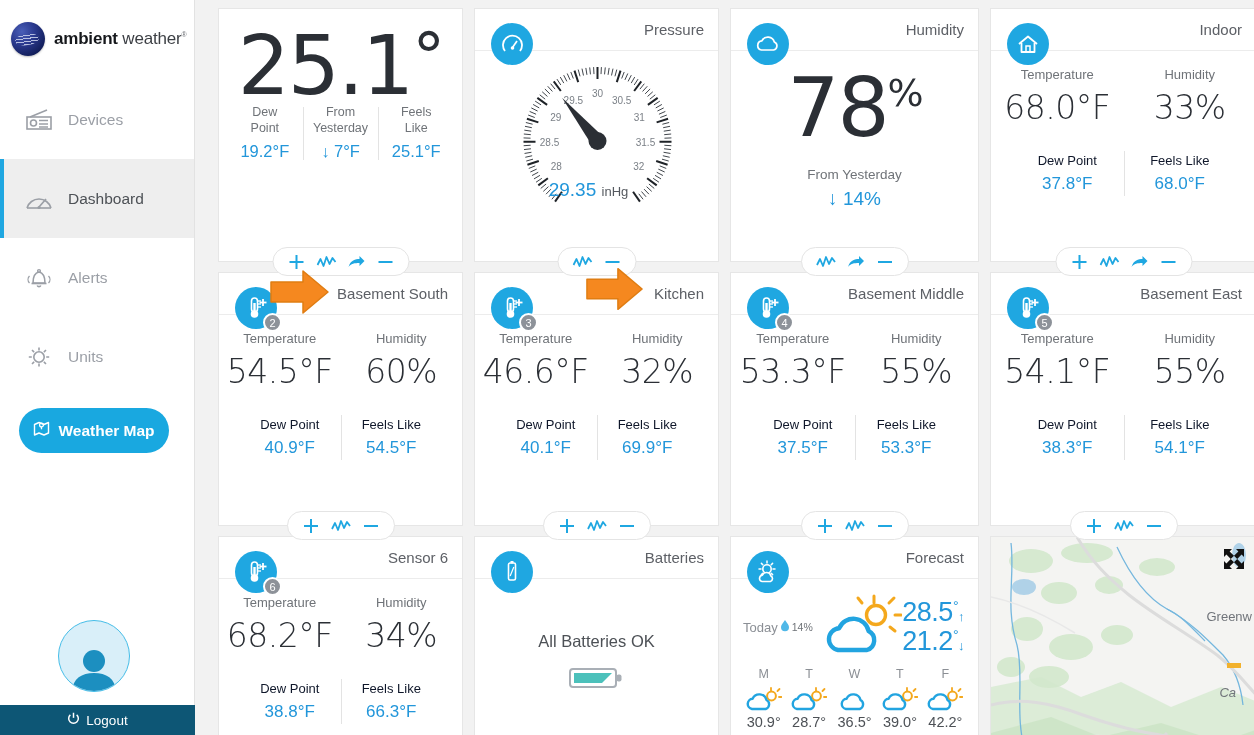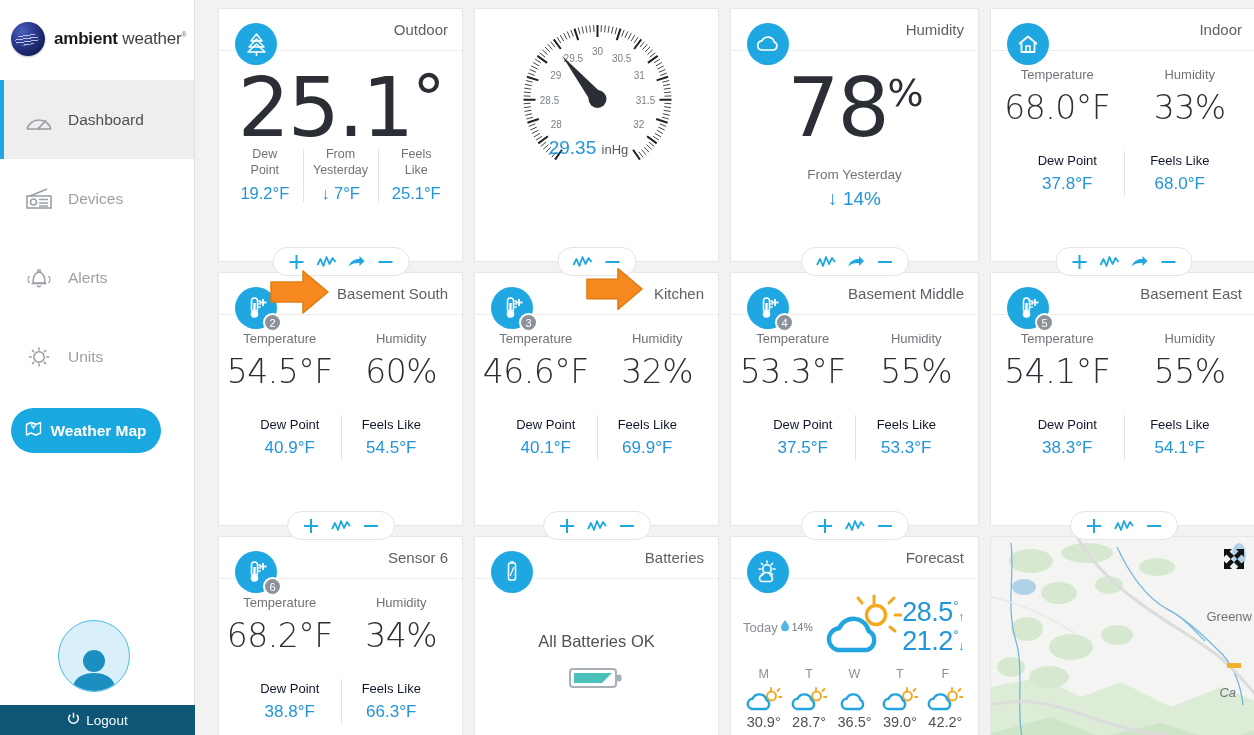--- a/index.html
+++ b/index.html
@@ -56,21 +56,21 @@
   .nav-item.active {
     background: #eeeeee;
     color: #4d5156;
     border-left: 4px solid #1fa7e1;
     padding-left: 20px;
   }
   .nav-icon { width: 30px; height: 30px; display:flex; align-items:center; justify-content:center; flex:0 0 30px; }
   .nav-icon svg { display:block; }
 
   .wmap-btn {
-    position: absolute; left: 11px; top: 408px;
+    position: absolute; left: 19px; top: 408px;
     width: 150px; height: 45px; border-radius: 23px;
     background: #19a8e0; color: #fff;
     display: flex; align-items: center; justify-content: center; gap: 8px;
     font-size: 15.5px; font-weight: 700;
     border: none; cursor: pointer;
     font-family: "Liberation Sans", sans-serif;
   }
   .avatar {
     position: absolute; left: 58px; top: 620px;
     width: 72px; height: 72px; border-radius: 50%;
@@ -233,46 +233,46 @@
 
     <div class="brand">
       <div class="brand-logo"></div>
       <div class="brand-text">
         <b>ambient</b><span>&nbsp;</span><span>weather</span><sup>®</sup>
       </div>
     </div>
 
     <div class="nav">
 
-      <div class="nav-item active">
-        <span class="nav-icon">
-          <svg width="30" height="26" viewBox="0 0 30 26">
-            <path d="M3 22 A12.5 12.5 0 0 1 27 22" fill="none" stroke="#9b9fa6" stroke-width="1.6"></path>
-            <line x1="3" y1="22" x2="27" y2="22" stroke="#9b9fa6" stroke-width="1.6"></line>
-            <line x1="15" y1="21" x2="22" y2="13" stroke="#9b9fa6" stroke-width="1.6"></line>
-            <circle cx="15" cy="21.5" r="1.6" fill="#9b9fa6"></circle>
-          </svg>
-        </span>
-        <span>Dashboard</span>
-      </div>
-
       <div class="nav-item">
         <span class="nav-icon">
           <svg width="30" height="26" viewBox="0 0 30 26">
             <rect x="3" y="10" width="24" height="12" fill="none" stroke="#9b9fa6" stroke-width="1.6"></rect>
             <circle cx="9.5" cy="16" r="3" fill="none" stroke="#9b9fa6" stroke-width="1.6"></circle>
             <line x1="15" y1="13.5" x2="24" y2="13.5" stroke="#9b9fa6" stroke-width="1.5"></line>
             <line x1="15" y1="17" x2="24" y2="17" stroke="#9b9fa6" stroke-width="1.5"></line>
             <line x1="15" y1="20" x2="24" y2="20" stroke="#9b9fa6" stroke-width="1.5"></line>
             <line x1="6" y1="10" x2="23" y2="3" stroke="#9b9fa6" stroke-width="1.6"></line>
           </svg>
         </span>
         <span>Devices</span>
       </div>
 
+      <div class="nav-item active">
+        <span class="nav-icon">
+          <svg width="30" height="26" viewBox="0 0 30 26">
+            <path d="M3 22 A12.5 12.5 0 0 1 27 22" fill="none" stroke="#9b9fa6" stroke-width="1.6"></path>
+            <line x1="3" y1="22" x2="27" y2="22" stroke="#9b9fa6" stroke-width="1.6"></line>
+            <line x1="15" y1="21" x2="22" y2="13" stroke="#9b9fa6" stroke-width="1.6"></line>
+            <circle cx="15" cy="21.5" r="1.6" fill="#9b9fa6"></circle>
+          </svg>
+        </span>
+        <span>Dashboard</span>
+      </div>
+
       <div class="nav-item">
         <span class="nav-icon">
           <svg width="30" height="26" viewBox="0 0 30 26">
             <path d="M9 18 C9 12 10 8 15 7 C20 8 21 12 21 18 Z" fill="none" stroke="#9b9fa6" stroke-width="1.6"></path>
             <line x1="7.5" y1="18.5" x2="22.5" y2="18.5" stroke="#9b9fa6" stroke-width="1.6"></line>
             <path d="M13.2 20.5 a2 2 0 0 0 3.6 0" fill="none" stroke="#9b9fa6" stroke-width="1.6"></path>
             <circle cx="15" cy="6" r="1.4" fill="none" stroke="#9b9fa6" stroke-width="1.4"></circle>
             <path d="M5.5 11 a5 5 0 0 0 0 7" fill="none" stroke="#9b9fa6" stroke-width="1.3"></path>
             <path d="M24.5 11 a5 5 0 0 1 0 7" fill="none" stroke="#9b9fa6" stroke-width="1.3"></path>
           </svg>
@@ -320,33 +320,20 @@
         </svg>
       </span>
       <span>Logout</span>
     </div>
   </div>
 
   <div class="main">
     <div class="grid">
 
       <div class="card">
-        <div class="card-head">
-          <div class="badge-icon">
-            <svg width="23" height="25" viewBox="0 0 23 25">
-              <g fill="none" stroke="#fff" stroke-width="1.5" stroke-linejoin="round">
-                <path d="M11.5 2 L6 9 L17 9 Z"></path>
-                <path d="M11.5 7 L4 15 L19 15 Z"></path>
-                <path d="M11.5 12 L3 20 L20 20 Z"></path>
-              </g>
-              <line x1="11.5" y1="19" x2="11.5" y2="24" stroke="#fff" stroke-width="1.6"></line>
-            </svg>
-          </div>
-          <div class="card-title">Outdoor</div>
-        </div>
         <div class="big-val"><span>25.1</span><span class="deg">°</span></div>
         <div class="tri">
           <div>
             <span>Dew</span><br>
             <span>Point</span>
             <div class="v">19.2°F</div>
           </div>
           <div>
             <span>From</span><br>
             <span>Yesterday</span>
@@ -377,20 +364,30 @@
             </span>
           <span>
               <svg width="18" height="18" viewBox="0 0 18 18">
                 <line x1="2" y1="9" x2="16" y2="9" stroke="#1fa7e1" stroke-width="2"></line>
               </svg>
             </span>
         </div>
       </div>
 
       <div class="card">
+        <div class="card-head">
+          <div class="badge-icon">
+            <svg width="25" height="25" viewBox="0 0 25 25">
+              <path d="M5 19 A9.5 9.5 0 1 1 20 19" fill="none" stroke="#fff" stroke-width="1.8"></path>
+              <path d="M12.5 15.5 L17 9" stroke="#fff" stroke-width="1.7"></path>
+              <circle cx="12.5" cy="16" r="1.8" fill="#fff"></circle>
+            </svg>
+          </div>
+          <div class="card-title">Pressure</div>
+        </div>
         <div class="gauge-wrap">
           <svg width="245" height="176" viewBox="0 0 245 176">
             <g id="ticks">
                 <line x1="80.05534371002261" y1="146.6172512773854" x2="86.93826094623516" y2="136.78742674591751" stroke="#1e2227" stroke-width="2"></line>
                 <line x1="76.91985070721933" y1="144.2962262110321" x2="81.231486451131" y2="138.78171832620473" stroke="#41464c" stroke-width="1"></line>
                 <line x1="73.91103051387341" y1="141.81318880225587" x2="78.50728438418268" y2="136.5335628344749" stroke="#41464c" stroke-width="1"></line>
                 <line x1="71.03724500928874" y1="139.17503971569766" x2="75.90534345435603" y2="134.1449683912398" stroke="#41464c" stroke-width="1"></line>
                 <line x1="68.30648079485418" y1="136.38911069032167" x2="73.43289477371933" y2="131.62257319258856" stroke="#41464c" stroke-width="1"></line>
                 <line x1="65.72632699830135" y1="133.463144163616" x2="71.0968095795431" y2="128.97338728327392" stroke="#41464c" stroke-width="1"></line>
                 <line x1="63.30395418259041" y1="130.4052717544116" x2="72.90331296379196" y2="123.20441687531782" stroke="#1e2227" stroke-width="2"></line>

